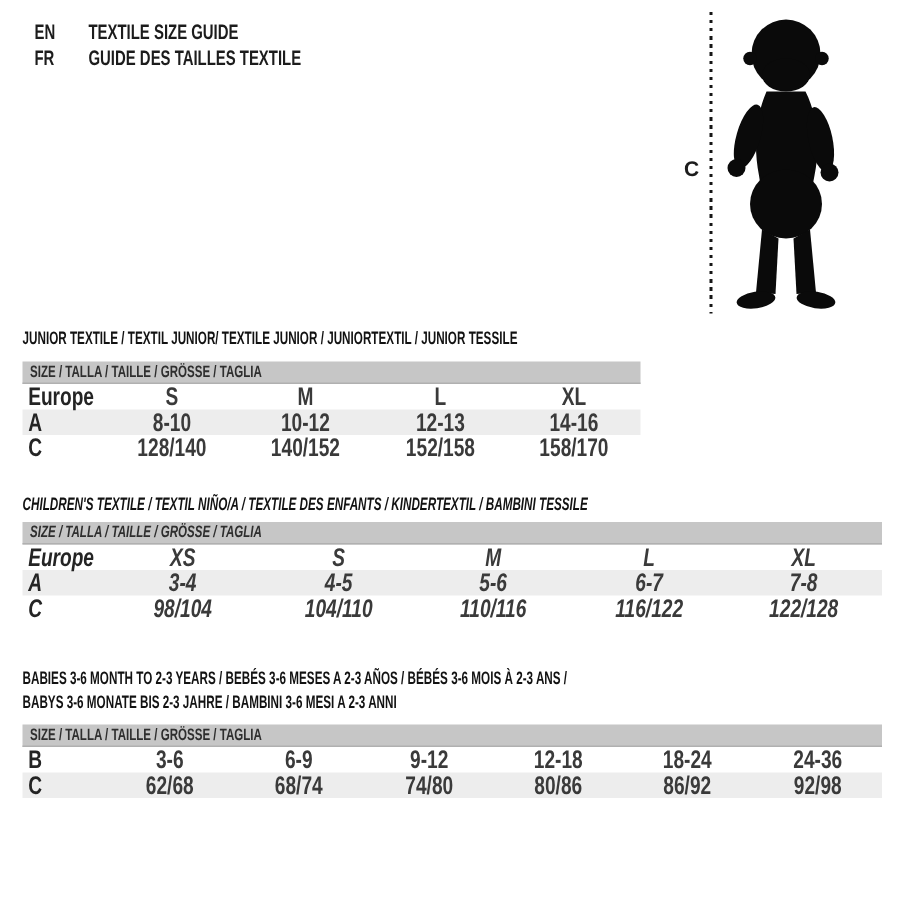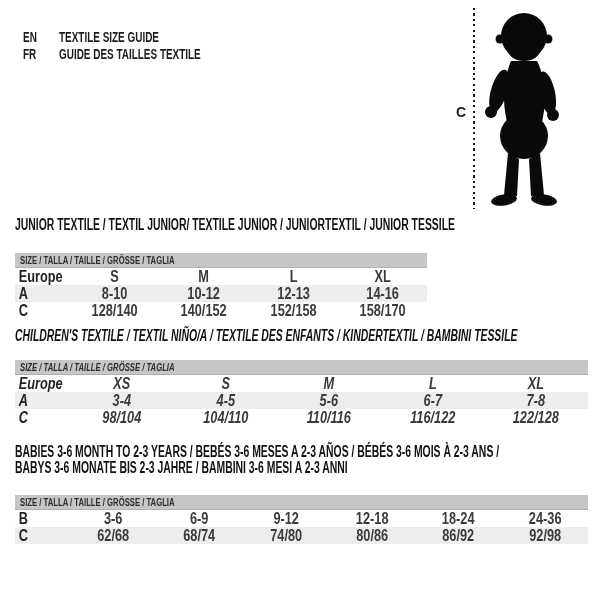--- a/index.html
+++ b/index.html
@@ -8,44 +8,44 @@
     --row-alt:#ededed;
     --ink:#1c1c1c;
     --cell-ink:#3a3a3a;
     --paper:#ffffff;
   }
   html,body{margin:0;padding:0;background:#fff;}
   body{font-family:"Liberation Sans",sans-serif;color:var(--ink);}
   .canvas{position:relative;width:600px;height:600px;background:var(--paper);overflow:hidden;}
 
   
-  .lang-list{position:absolute;left:23px;top:13px;margin-top:16px;}
+  .lang-list{position:absolute;left:23px;top:13px;}
   .lang-row{display:flex;height:16.4px;align-items:center;font-weight:bold;font-size:14px;}
   .lang-code{width:36px;display:block;transform:scaleX(0.71);transform-origin:left center;white-space:nowrap;}
   .lang-text{display:block;transform:scaleX(0.71);transform-origin:left center;white-space:nowrap;}
 
   
   .dotted-line{position:absolute;left:473px;top:8px;width:2px;height:201px;
     background:repeating-linear-gradient(to bottom,#161616 0 2.2px,transparent 2.2px 5.4px);}
   .figure-label{position:absolute;left:456px;top:104px;font-weight:bold;font-size:14px;}
   .baby-svg{position:absolute;left:481px;top:9px;}
 
   
   .table-block{position:absolute;left:15px;}
   .tb0{top:217px;width:412px;}
   .tb1{top:328px;width:573px;font-style:italic;}
   .tb2{top:444px;width:573px;}
-  .table-title{font-size:16px;font-weight:bold;line-height:16px;color:#121212;}
+  .table-title{font-size:12px;font-weight:bold;line-height:16px;color:#121212;}
   .table-title div{transform:scaleX(0.65);transform-origin:left center;white-space:nowrap;}
   .size-table{position:absolute;left:0;width:100%;}
   .tb0 .size-table{top:24px;}
   .tb1 .size-table{top:20px;}
   .tb2 .size-table{top:39px;}
   .bar{box-sizing:border-box;height:15px;line-height:14px;background:var(--bar);
-    border-bottom:1px solid var(--bar-edge);padding-left:5px;font-size:11px;font-weight:bold;color:#2e2e2e;margin-top:12px;}
+    border-bottom:1px solid var(--bar-edge);padding-left:5px;font-size:11px;font-weight:bold;color:#2e2e2e;}
   .bar span{display:inline-block;transform:scaleX(0.70);transform-origin:left center;white-space:nowrap;}
   .trow{display:flex;height:17px;line-height:17px;font-size:17px;font-weight:bold;}
   .trow.shaded{background:var(--row-alt);}
   .trow .lab{box-sizing:border-box;width:55px;padding-left:5px;color:#242424;
     transform:scaleX(0.75);transform-origin:left center;white-space:nowrap;}
   .trow .cell{flex:1;text-align:center;color:var(--cell-ink);
     transform:scaleX(0.75);white-space:nowrap;}
 
   
   .footnotes{position:absolute;left:15px;top:534px;font-size:12px;font-weight:bold;color:#161616;}

